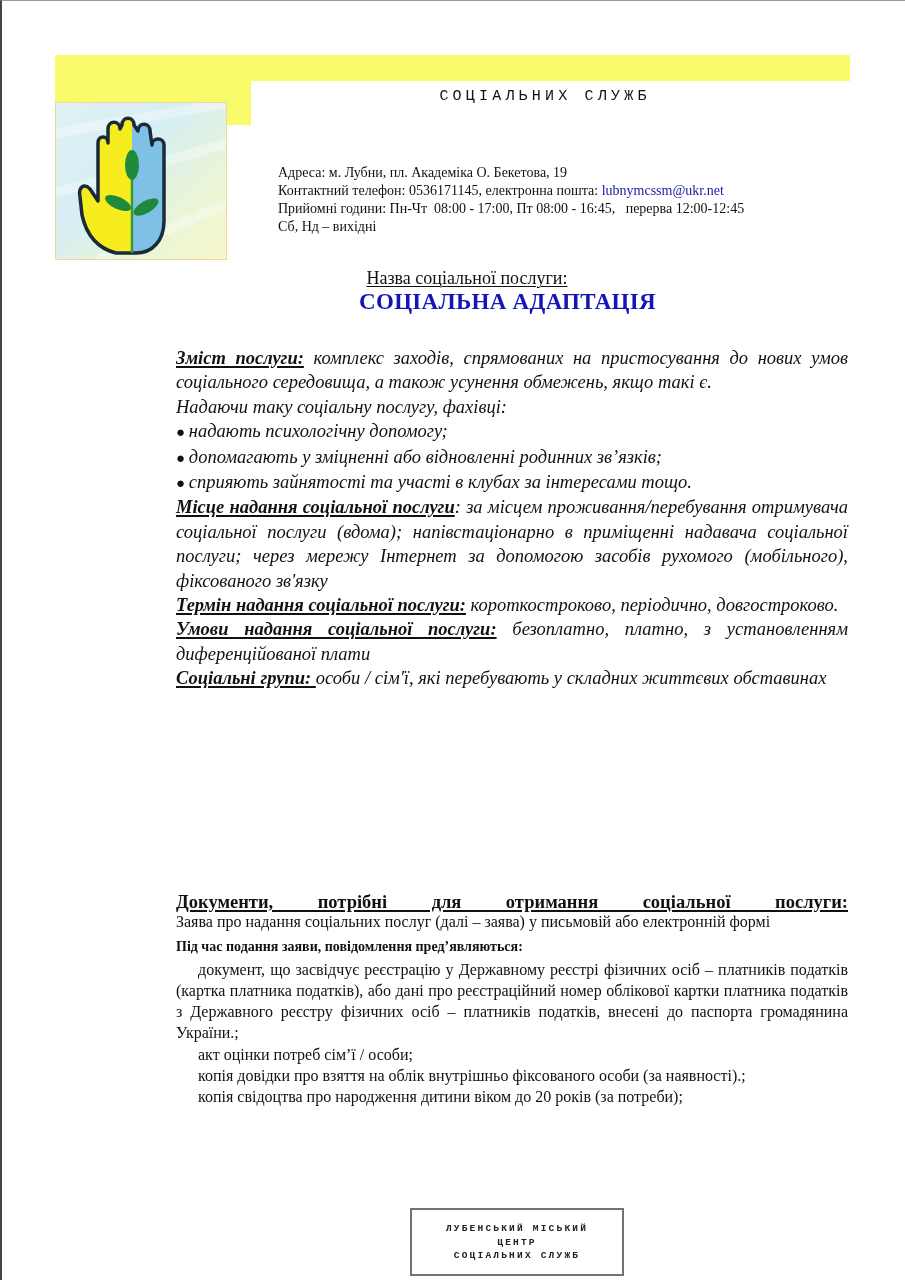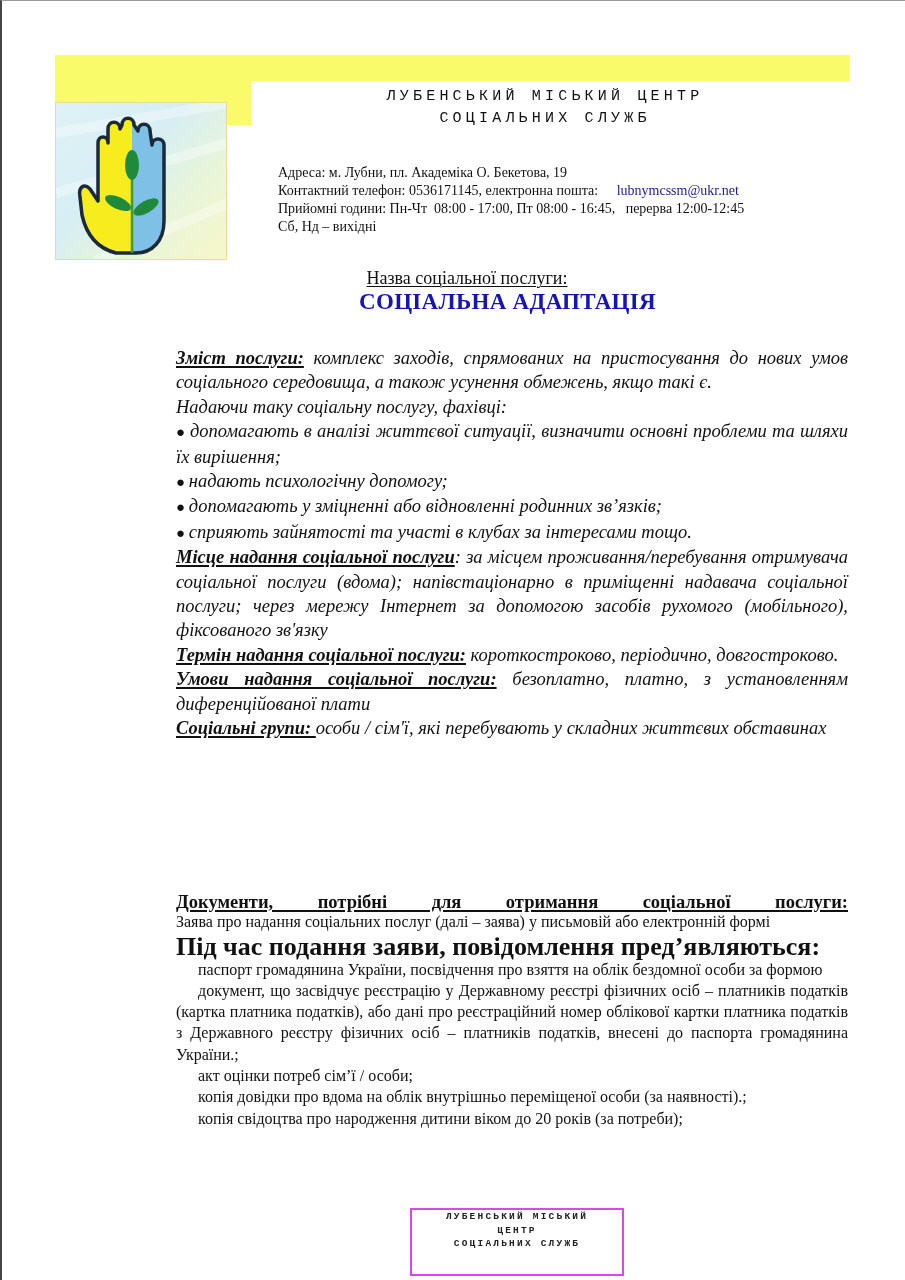--- a/index.html
+++ b/index.html
@@ -13,43 +13,43 @@
   .band-left { position: absolute; left: 55px; top: 55px; width: 196px; height: 70px; background: #f9fb6a; }
   .band-notch { position: absolute; left: 251px; top: 81px; width: 20px; height: 20px; background: #fff; border-top-left-radius: 10px; }
   .logo { position: absolute; left: 55px; top: 102px; width: 172px; height: 158px;
     background: linear-gradient(135deg, #dff2f6 0%, #d6eef4 40%, #e9f5d8 70%, #f6f7c9 100%);
     border: 1px solid #f0d79a; overflow: hidden; }
   .logo svg { position: absolute; left: 0; top: 0; }
 
   .org-title { position: absolute; left: 270px; top: 86px; width: 550px; text-align: center;
     font-family: "Liberation Mono", "DejaVu Sans Mono", monospace; font-size: 15px; letter-spacing: 4.2px; line-height: 22px; color: #111; }
   .contacts { position: absolute; left: 278px; top: 164px; font-size: 14px; line-height: 18px; color: #111; }
-  .contacts .email { color: #1a1aa6; margin-left: 15px; }
+  .contacts .email { color: #1a1aa6; }
 
   .service-label { position: absolute; left: 0; top: 268px; width: 905px; text-align: center; font-size: 18px; padding-left: 29px; }
   .service-label span { text-decoration: underline; text-decoration-thickness: 1px; text-underline-offset: 2px; }
   .service-name { position: absolute; left: 0; top: 289px; width: 1015px; text-align: center;
     font-size: 23px; font-weight: bold; color: #1414b8; letter-spacing: 0.3px; }
 
   .content { position: absolute; left: 176px; top: 346px; width: 672px; font-size: 18.5px; line-height: 24.4px; text-align: justify; }
   .content p { margin: 0; font-style: italic; }
   .lbl { font-weight: bold; text-decoration: underline; text-decoration-thickness: 1.5px; text-underline-offset: 2px; }
   .bullet::before { content: "\25CF\00a0"; font-size: 15px; }
 
   .docs { position: absolute; left: 176px; top: 862px; width: 672px; margin-top: 29px; }
   .docs-title { font-size: 18.5px; font-weight: bold; line-height: 22px; text-align: justify; text-align-last: justify;
     text-decoration: underline; text-decoration-thickness: 1.5px; text-underline-offset: 2px; }
   .docs-small { font-size: 16px; line-height: 18.6px; text-align: justify; }
-  .docs-sub { font-size: 26px; font-weight: bold; line-height: 25px; margin-top: 2px; }
+  .docs-sub { font-size: 14px; font-weight: bold; line-height: 25px; margin-top: 2px; }
   .docs-list p { font-size: 16px; line-height: 21.3px; text-align: justify; }
   .docs-list .ind { text-indent: 22px; }
   .docs-list .ind2 { padding-left: 22px; }
 
   .stamp { position: absolute; left: 410px; top: 1208px; width: 214px; height: 68px;
-    border: 2px solid #d946ef; text-align: center; 
+    border: 2px solid #737373; text-align: center; padding-top: 12px;
     font-family: "Liberation Mono", "DejaVu Sans Mono", monospace; font-size: 9.5px; font-weight: bold; letter-spacing: 2.2px; line-height: 13.5px; color: #222; }
 </style>
 </head>
 <body>
 
 <div class="page-frame"></div>
 
 <div class="band-top"></div>
 <div class="band-left"></div>
 <div class="band-notch"></div>
@@ -72,56 +72,53 @@
     </g>
     <path d="M60 150 C40 145 30 130 26 112 L24 94 C22 84 28 80 34 86 L42 98 L42 40 C42 32 52 32 52 40 L52 26 C52 17 64 17 64 26 L66 22 C66 13 78 13 78 22 L82 28 C82 19 94 19 94 28 L96 42 C96 34 108 34 108 42 L108 118 C108 138 96 150 80 150 Z" fill="none" stroke="#1b2a3a" stroke-width="3.5" stroke-linejoin="round"></path>
     <line x1="76" y1="60" x2="76" y2="150" stroke="#3a9a3a" stroke-width="2.5"></line>
     <ellipse cx="76" cy="62" rx="7" ry="15" fill="#1f8a3c"></ellipse>
     <ellipse cx="62" cy="100" rx="14" ry="6" transform="rotate(25 62 100)" fill="#1f8a3c"></ellipse>
     <ellipse cx="90" cy="104" rx="14" ry="6" transform="rotate(-30 90 104)" fill="#1f8a3c"></ellipse>
   </svg>
 </div>
 
 <div class="org-title">
-  <div>ЛУБЕНСЬКИЙ МІСЬКИЙ ЦЕНТР</div>
   <div>СОЦІАЛЬНИХ СЛУЖБ</div>
 </div>
 
 <div class="contacts">
   <div>Адреса: м. Лубни, пл. Академіка О. Бекетова, 19</div>
   <div><span>Контактний телефон: 0536171145, електронна пошта: </span><span class="email">lubnymcssm@ukr.net</span></div>
   <div style="white-space:pre;">Прийомні години: Пн-Чт  08:00 - 17:00, Пт 08:00 - 16:45,   перерва 12:00-12:45</div>
   <div>Сб, Нд – вихідні</div>
 </div>
 
 <div class="service-label"><span>Назва соціальної послуги:</span></div>
 <div class="service-name">СОЦІАЛЬНА АДАПТАЦІЯ</div>
 
 <div class="content">
   <p><span class="lbl">Зміст послуги:</span><span> комплекс заходів, спрямованих на пристосування до нових умов соціального середовища, а також усунення обмежень, якщо такі є.</span></p>
   <p>Надаючи таку соціальну послугу, фахівці:</p>
-  <p class="bullet">допомагають в аналізі життєвої ситуації, визначити основні проблеми та шляхи їх вирішення;</p>
   <p class="bullet">надають психологічну допомогу;</p>
   <p class="bullet">допомагають у зміцненні або відновленні родинних зв’язків;</p>
   <p class="bullet">сприяють зайнятості та участі в клубах за інтересами тощо.</p>
   <p><span class="lbl">Місце надання соціальної послуги</span><span>: за місцем проживання/перебування отримувача соціальної послуги (вдома); напівстаціонарно в приміщенні надавача соціальної послуги; через мережу Інтернет за допомогою засобів рухомого (мобільного), фіксованого зв'язку</span></p>
   <p><span class="lbl">Термін надання соціальної послуги:</span><span> короткостроково, періодично, довгостроково.</span></p>
   <p><span class="lbl">Умови надання соціальної послуги:</span><span> безоплатно, платно, з установленням диференційованої плати</span></p>
   <p><span class="lbl">Соціальні групи: </span><span>особи / сім'ї, які перебувають у складних життєвих обставинах</span></p>
 </div>
 
 <div class="docs">
   <div class="docs-title">Документи, потрібні для отримання соціальної послуги:</div>
   <div class="docs-small">Заява про надання соціальних послуг (далі – заява) у письмовій або електронній формі</div>
   <div class="docs-sub">Під час подання заяви, повідомлення пред’являються:</div>
   <div class="docs-list">
-    <p class="ind">паспорт громадянина України, посвідчення про взяття на облік бездомної особи за формою</p>
     <p class="ind">документ, що засвідчує реєстрацію у Державному реєстрі фізичних осіб – платників податків (картка платника податків), або дані про реєстраційний номер облікової картки платника податків з Державного реєстру фізичних осіб – платників податків, внесені до паспорта громадянина України.;</p>
     <p class="ind2">акт оцінки потреб сім’ї / особи;</p>
-    <p class="ind2">копія довідки про вдома на облік внутрішньо переміщеної особи (за наявності).;</p>
+    <p class="ind2">копія довідки про взяття на облік внутрішньо фіксованого особи (за наявності).;</p>
     <p class="ind2">копія свідоцтва про народження дитини віком до 20 років (за потреби);</p>
   </div>
 </div>
 
 <div class="stamp">
   <div>ЛУБЕНСЬКИЙ МІСЬКИЙ</div>
   <div>ЦЕНТР</div>
   <div>СОЦІАЛЬНИХ СЛУЖБ</div>
 </div>
 

